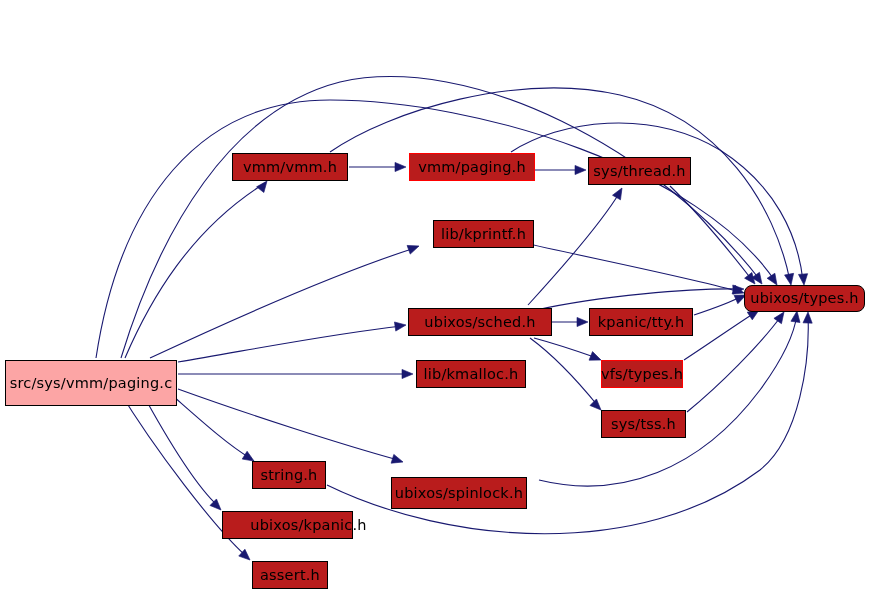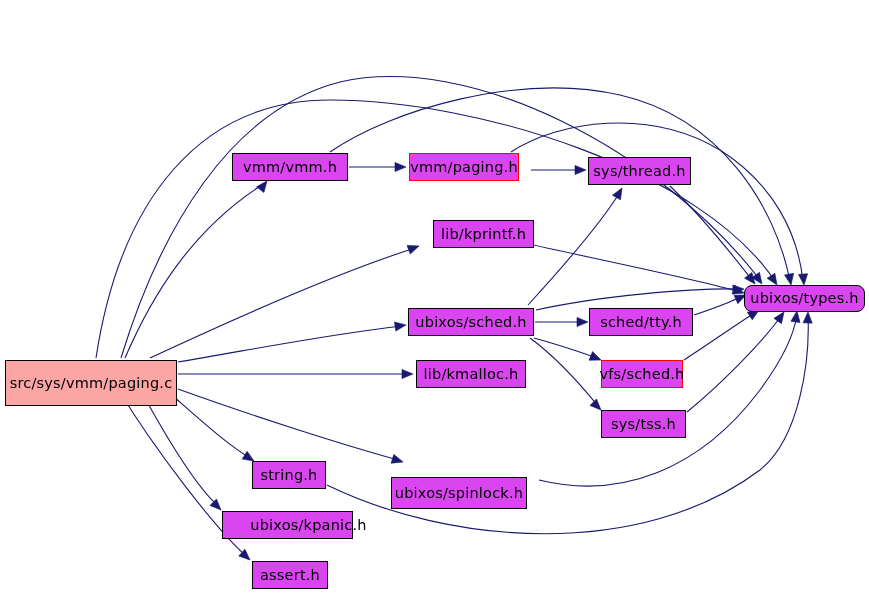--- a/index.html
+++ b/index.html
@@ -31,21 +31,21 @@
     fill: #191970;
     stroke: #191970;
     stroke-width: 0.6;
   }
   .node-box {
     position: absolute;
     box-sizing: border-box;
     display: flex;
     align-items: center;
     justify-content: center;
-    background: #d946ef;
+    background: #b91c1c;
     border: 1px solid #000000;
     color: #000000;
     font-size: 14.5px;
     line-height: 1;
     white-space: nowrap;
     letter-spacing: 0.2px;
   }
   .node-box.root {
     background: #bfbfbf;
     border: 1px solid #000000;
@@ -116,43 +116,43 @@
       <path d="M 327,485 C 450,545 640,560 760,470 C 800,438 810,360 808,315" class="edge-path" stroke="#191970"></path>
       <polygon points="0,0 -11,-4.6 -11,4.6" class="arrow-head" fill="#191970" transform="translate(808,312) rotate(-88)"></polygon>
     </svg>
   <div id="nodes-layer">
       <div class="node-box root" style="left: 5px; top: 360px; width: 172px; height: 46px; background: #fca5a5;">
         <span class="node-label">src/sys/vmm/paging.c</span>
       </div>
       <div class="node-box" style="left: 232px; top: 153px; width: 116px; height: 28px;">
         <span class="node-label">vmm/vmm.h</span>
       </div>
-      <div class="node-box highlight" style="left: 409px; top: 153px; width: 110px; height: 28px; border-color: rgb(255, 0, 0);">
+      <div class="node-box highlight" style="left: 409px; top: 153px; width: 126px; height: 28px; border-color: rgb(255, 0, 0);">
         <span class="node-label">vmm/paging.h</span>
       </div>
       <div class="node-box" style="left: 588px; top: 157px; width: 103px; height: 28px;">
         <span class="node-label">sys/thread.h</span>
       </div>
       <div class="node-box" style="left: 418px; top: 220px; width: 101px; height: 28px; margin-left: 15px;">
         <span class="node-label">lib/kprintf.h</span>
       </div>
       <div class="node-box" style="left: 744px; top: 285px; width: 121px; height: 27px; border-radius: 8px;">
         <span class="node-label">ubixos/types.h</span>
       </div>
-      <div class="node-box" style="left: 408px; top: 308px; width: 126px; height: 28px;">
+      <div class="node-box" style="left: 408px; top: 308px; width: 144px; height: 28px;">
         <span class="node-label">ubixos/sched.h</span>
       </div>
       <div class="node-box" style="left: 589px; top: 308px; width: 104px; height: 28px;">
-        <span class="node-label">sched/tty.h</span>
+        <span class="node-label">kpanic/tty.h</span>
       </div>
       <div class="node-box" style="left: 416px; top: 360px; width: 110px; height: 28px;">
         <span class="node-label">lib/kmalloc.h</span>
       </div>
       <div class="node-box highlight" style="left: 601px; top: 360px; width: 82px; height: 28px; border-color: rgb(255, 0, 0);">
-        <span class="node-label">vfs/sched.h</span>
+        <span class="node-label">vfs/types.h</span>
       </div>
       <div class="node-box" style="left: 601px; top: 410px; width: 85px; height: 28px;">
         <span class="node-label">sys/tss.h</span>
       </div>
       <div class="node-box" style="left: 252px; top: 461px; width: 74px; height: 28px;">
         <span class="node-label">string.h</span>
       </div>
       <div class="node-box" style="left: 391px; top: 461px; width: 136px; height: 32px; margin-top: 16px;">
         <span class="node-label">ubixos/spinlock.h</span>
       </div>

